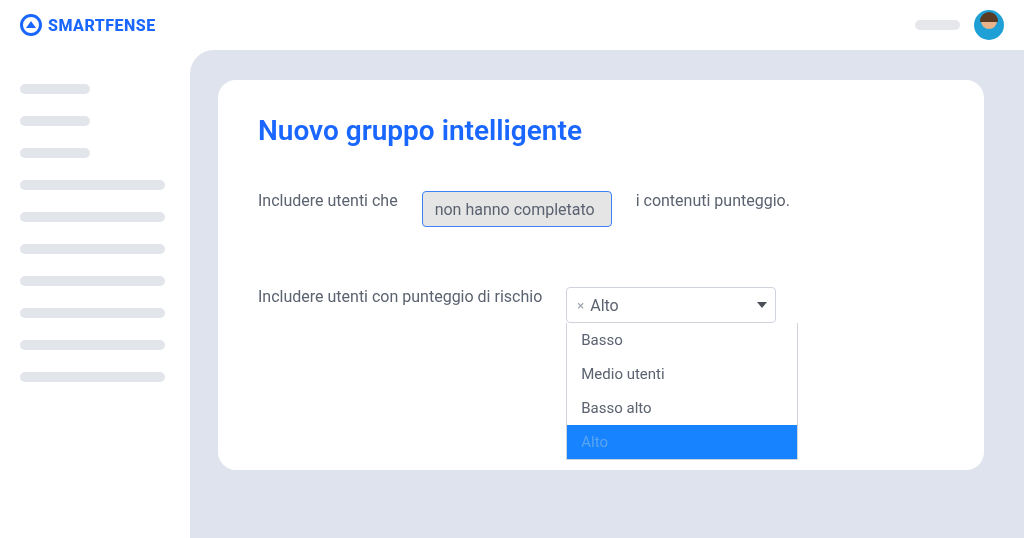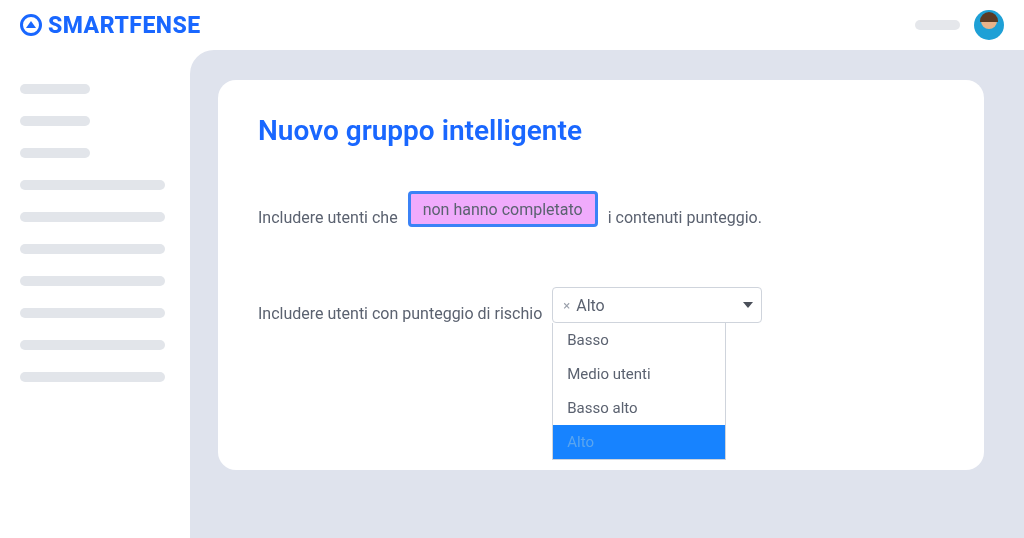--- a/index.html
+++ b/index.html
@@ -37,21 +37,21 @@
       content: "";
       width: 0; height: 0;
       border-left: 5px solid transparent;
       border-right: 5px solid transparent;
       border-bottom: 7px solid #1967ff;
       position: relative;
       top: -1px;
     }
     .logo-text {
       font-weight: 800;
-      font-size: 23px;
+      font-size: 16px;
       color: #1967ff;
       letter-spacing: 0.5px;
     }
     .topbar-right {
       display: flex;
       align-items: center;
       gap: 14px;
     }
     .placeholder-pill {
       background: #e5e7eb;
@@ -123,36 +123,36 @@
       height: 390px;
     }
     .card-title {
       color: #1967ff;
       font-size: 28px;
       font-weight: 600;
       margin-bottom: 44px;
     }
     .row {
       display: flex;
-      align-items: flex-end;
-      gap: 10px;
+      align-items: flex-start;
+      gap: 24px;
       color: #5b6270;
       font-size: 16px;
       margin-bottom: 60px;
       flex-wrap: nowrap;
     }
     .row2 { margin-bottom: 0; }
     .select-box {
-      border: 3px solid #3b82f6;
+      border: 1px solid #3b82f6;
       border-radius: 4px;
       padding: 7px 12px;
       color: #5b6270;
       font-size: 16px;
       min-width: 190px;
-      background: #f0abfc;
+      background: #e5e5e5;
       display: inline-flex;
       align-items: center;
       height: 36px;
     }
     .dropdown-container {
       position: relative;
     }
     .select-box-dd {
       border: 1px solid #cfd4dc;
       border-radius: 4px;
@@ -180,21 +180,21 @@
     .caret {
       width: 0; height: 0;
       border-left: 5px solid transparent;
       border-right: 5px solid transparent;
       border-top: 6px solid #4a4f59;
     }
     .dropdown-list {
       position: absolute;
       top: 36px;
       left: 0;
-      width: 174px;
+      width: 232px;
       background: #fff;
       border: 1px solid #cfd4dc;
       border-top: none;
       z-index: 10;
     }
     .dropdown-item {
       padding: 8px 14px;
       color: #5b6270;
       font-size: 15px;
       cursor: pointer;

